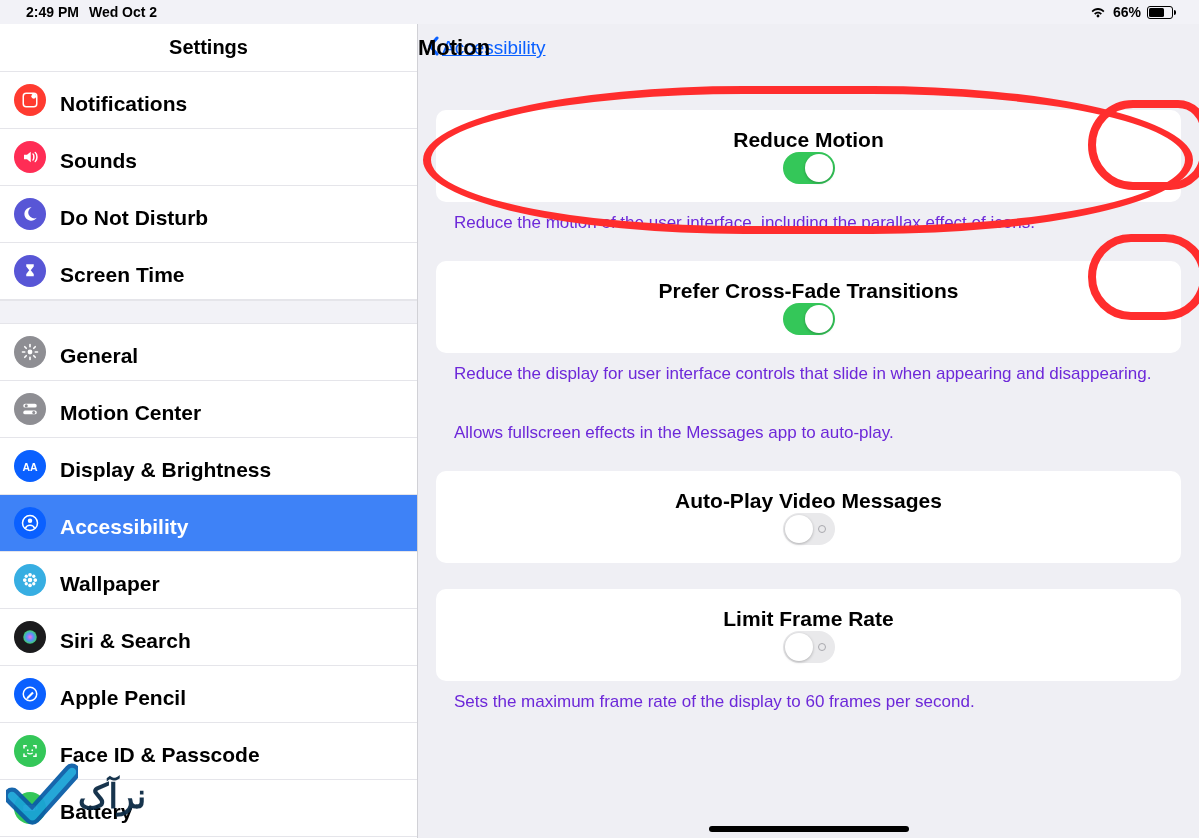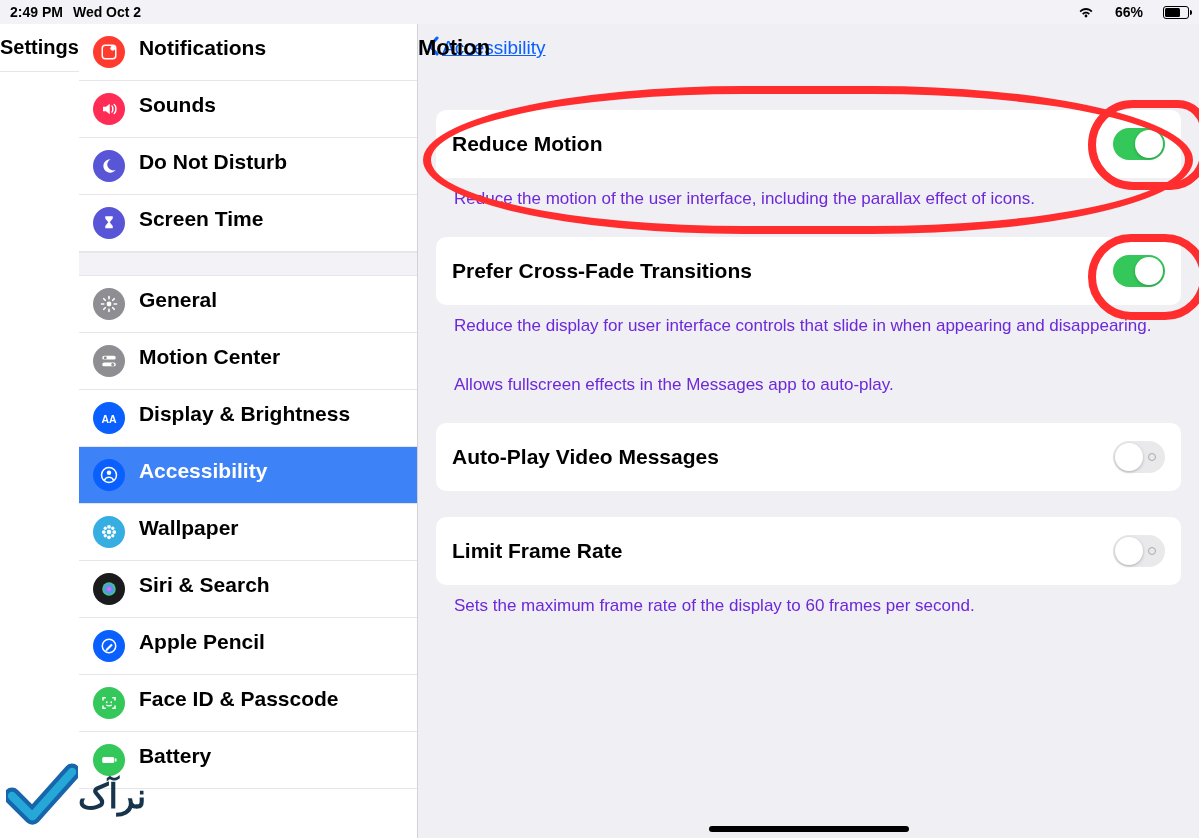--- a/index.html
+++ b/index.html
@@ -1,44 +1,44 @@
 <!DOCTYPE html>
 <html><head>
 <meta charset="utf-8">
 <style>
   * { box-sizing: border-box; margin: 0; padding: 0; }
   html, body { width: 1199px; height: 838px; font-family: -apple-system, "Helvetica Neue", Arial, sans-serif; background: #f2f2f7; overflow: hidden; }
   .root { display: flex; flex-direction: column; width: 100%; height: 100%; }
-  .statusbar { height: 24px; width: 100%; display: flex; align-items: center; justify-content: space-between; padding: 0 10px; font-size: 14px; font-weight: 600; background: #f2f2f7; }
+  .statusbar { height: 24px; width: 100%; display: flex; align-items: center; justify-content: space-between; padding: 0 26px; font-size: 14px; font-weight: 600; background: #f2f2f7; }
   .statusbar .left { display:flex; gap:10px; }
-  .statusbar .right { display:flex; align-items:center; gap:20px; }
+  .statusbar .right { display:flex; align-items:center; gap:6px; }
   .battery-icon { display:inline-flex; align-items:center; }
   .battery-shell { width:26px; height:13px; border:1.5px solid #000; border-radius:3px; position:relative; }
   .battery-shell::after { content:""; position:absolute; right:-4px; top:3px; width:2.5px; height:5px; background:#000; border-radius:0 2px 2px 0; }
   .battery-fill { position:absolute; left:1px; top:1px; bottom:1px; width:62%; background:#000; border-radius:1.5px; }
 
   .main { flex:1; display:flex; min-height:0; }
-  .sidebar { width: 418px; background:#fff; border-right:1px solid #d1d1d6; display:flex; flex-direction:row; }
+  .sidebar { width: 418px; background:#fff; border-right:1px solid #d1d1d6; display:flex; flex-direction:column; }
   .sidebar-header { height:48px; display:flex; align-items:center; justify-content:center; font-size:20px; font-weight:700; border-bottom:1px solid #e5e5ea; }
   .side-list { flex:1; overflow:auto; }
   .side-group-sep { height:24px; background:#f2f2f7; border-top:1px solid #e5e5ea; border-bottom:1px solid #e5e5ea; }
-  .side-item { display:flex; align-items:flex-start; gap:14px; padding:12px 14px; border-bottom:1px solid #e5e5ea; font-size:21px; font-weight:600; cursor:pointer; background:#fff; }
+  .side-item { display:flex; align-items:flex-end; gap:14px; padding:12px 14px; border-bottom:1px solid #e5e5ea; font-size:21px; font-weight:600; cursor:pointer; background:#fff; }
   .side-item.selected { background:#3e82f7; color:#fff; }
   .side-item.selected .icon-box { filter: none; }
   .icon-box { width:32px; height:32px; border-radius:16px; display:flex; align-items:center; justify-content:center; flex-shrink:0; }
   .icon-box svg { width:18px; height:18px; }
 
   .detail { flex:1; background:#efeff4; display:flex; flex-direction:column; position:relative; }
   .detail-header { height:48px; display:flex; align-items:center; position:relative; border-bottom:0; }
   .back-btn { display:flex; align-items:center; gap:2px; color:#0a60ff; font-size:19px; padding-left:8px; cursor:pointer; }
   .back-btn span.label { text-decoration: underline; }
   .detail-title { position:absolute; left:0; right:0; text-align:left; font-size:22px; font-weight:700; pointer-events:none; }
   .detail-body { padding: 38px 18px 0 18px; display:flex; flex-direction:column; gap:0; }
 
-  .setting-cell { background:#fff; border-radius:10px; padding:18px 16px; display:flex; align-items:center; justify-content:space-between; font-size:21px; font-weight:600; }
+  .setting-cell { background:#fff; border-radius:10px; padding:18px 16px; display:flex; align-items:center; justify-content:space-between; font-size:21px; font-weight:600;flex-direction:column; }
   .setting-desc { font-size:17px; color:#6d28d9; padding:10px 18px 26px 18px; line-height:1.35; }
 
   .toggle { width:52px; height:32px; border-radius:16px; position:relative; flex-shrink:0; cursor:pointer; }
   .toggle.on { background:#34c759; }
   .toggle.off { background:#e9e9eb; }
   .toggle .knob { width:28px; height:28px; background:#fff; border-radius:50%; position:absolute; top:2px; box-shadow:0 1px 3px rgba(0,0,0,.25); }
   .toggle.on .knob { right:2px; }
   .toggle.off .knob { left:2px; }
   .toggle.off::after { content:""; position:absolute; right:9px; top:50%; transform:translateY(-50%); width:6px; height:6px; border:1.5px solid #a9a9ae; border-radius:50%; }
 

